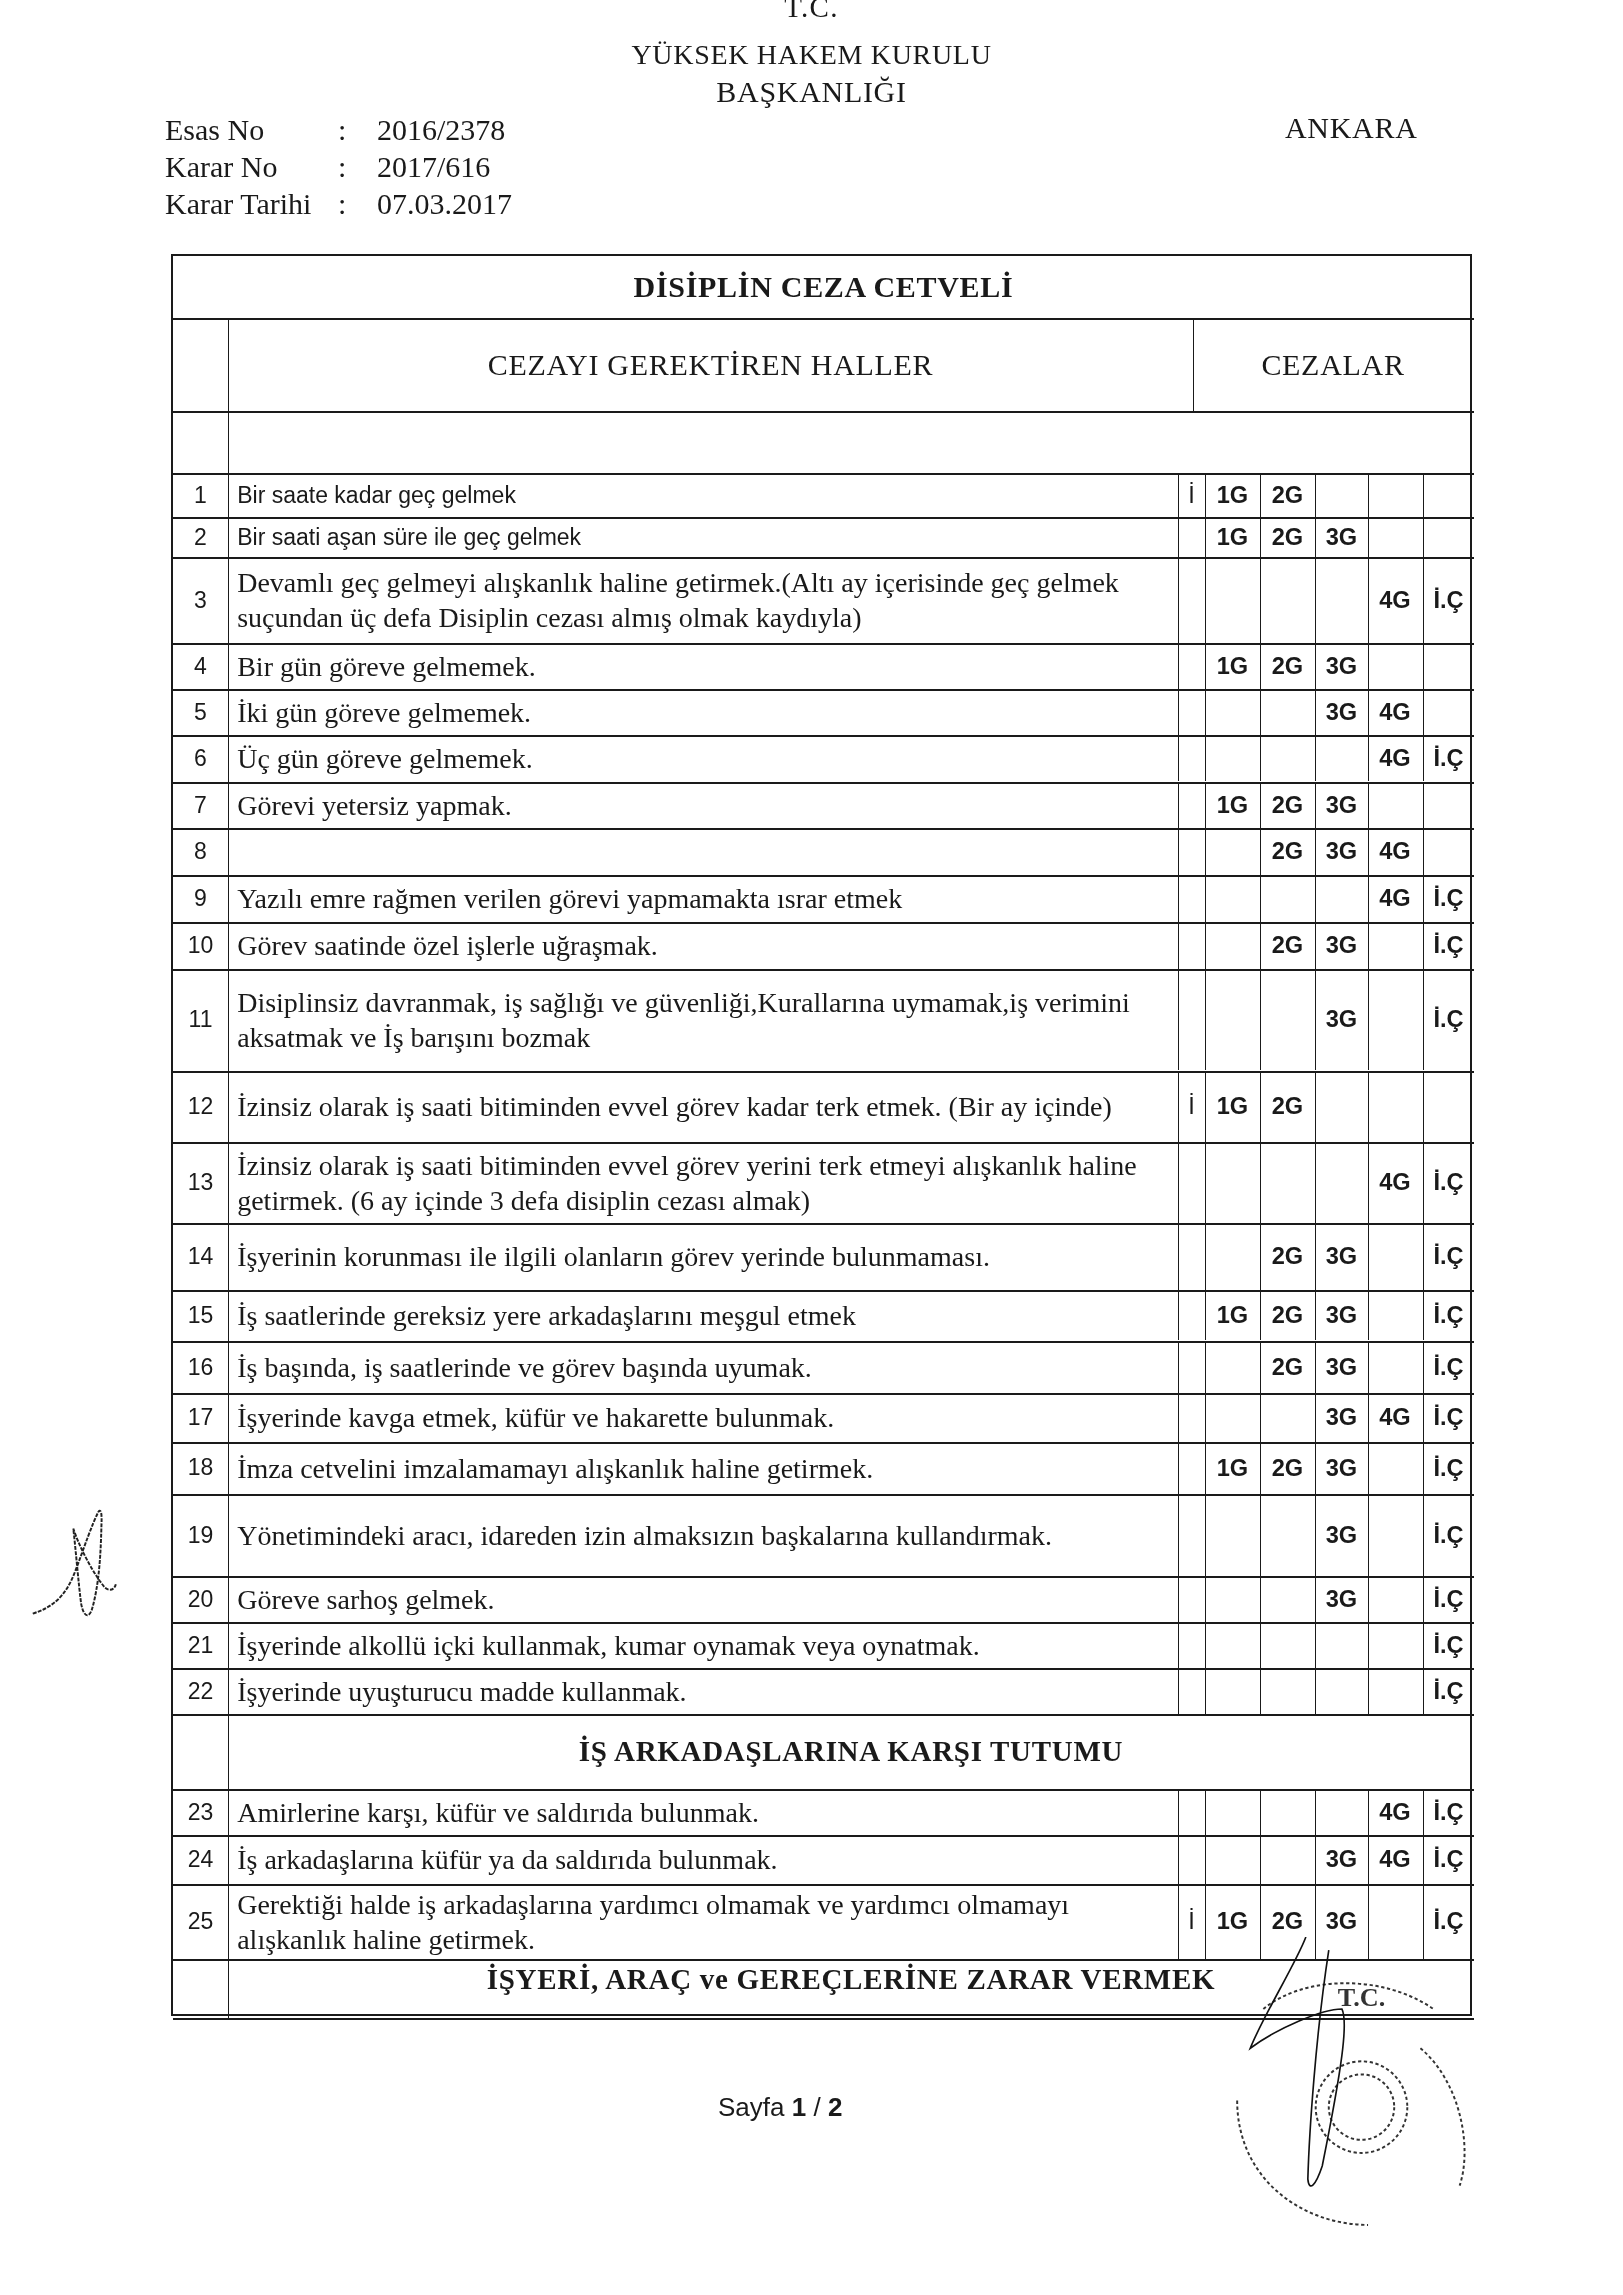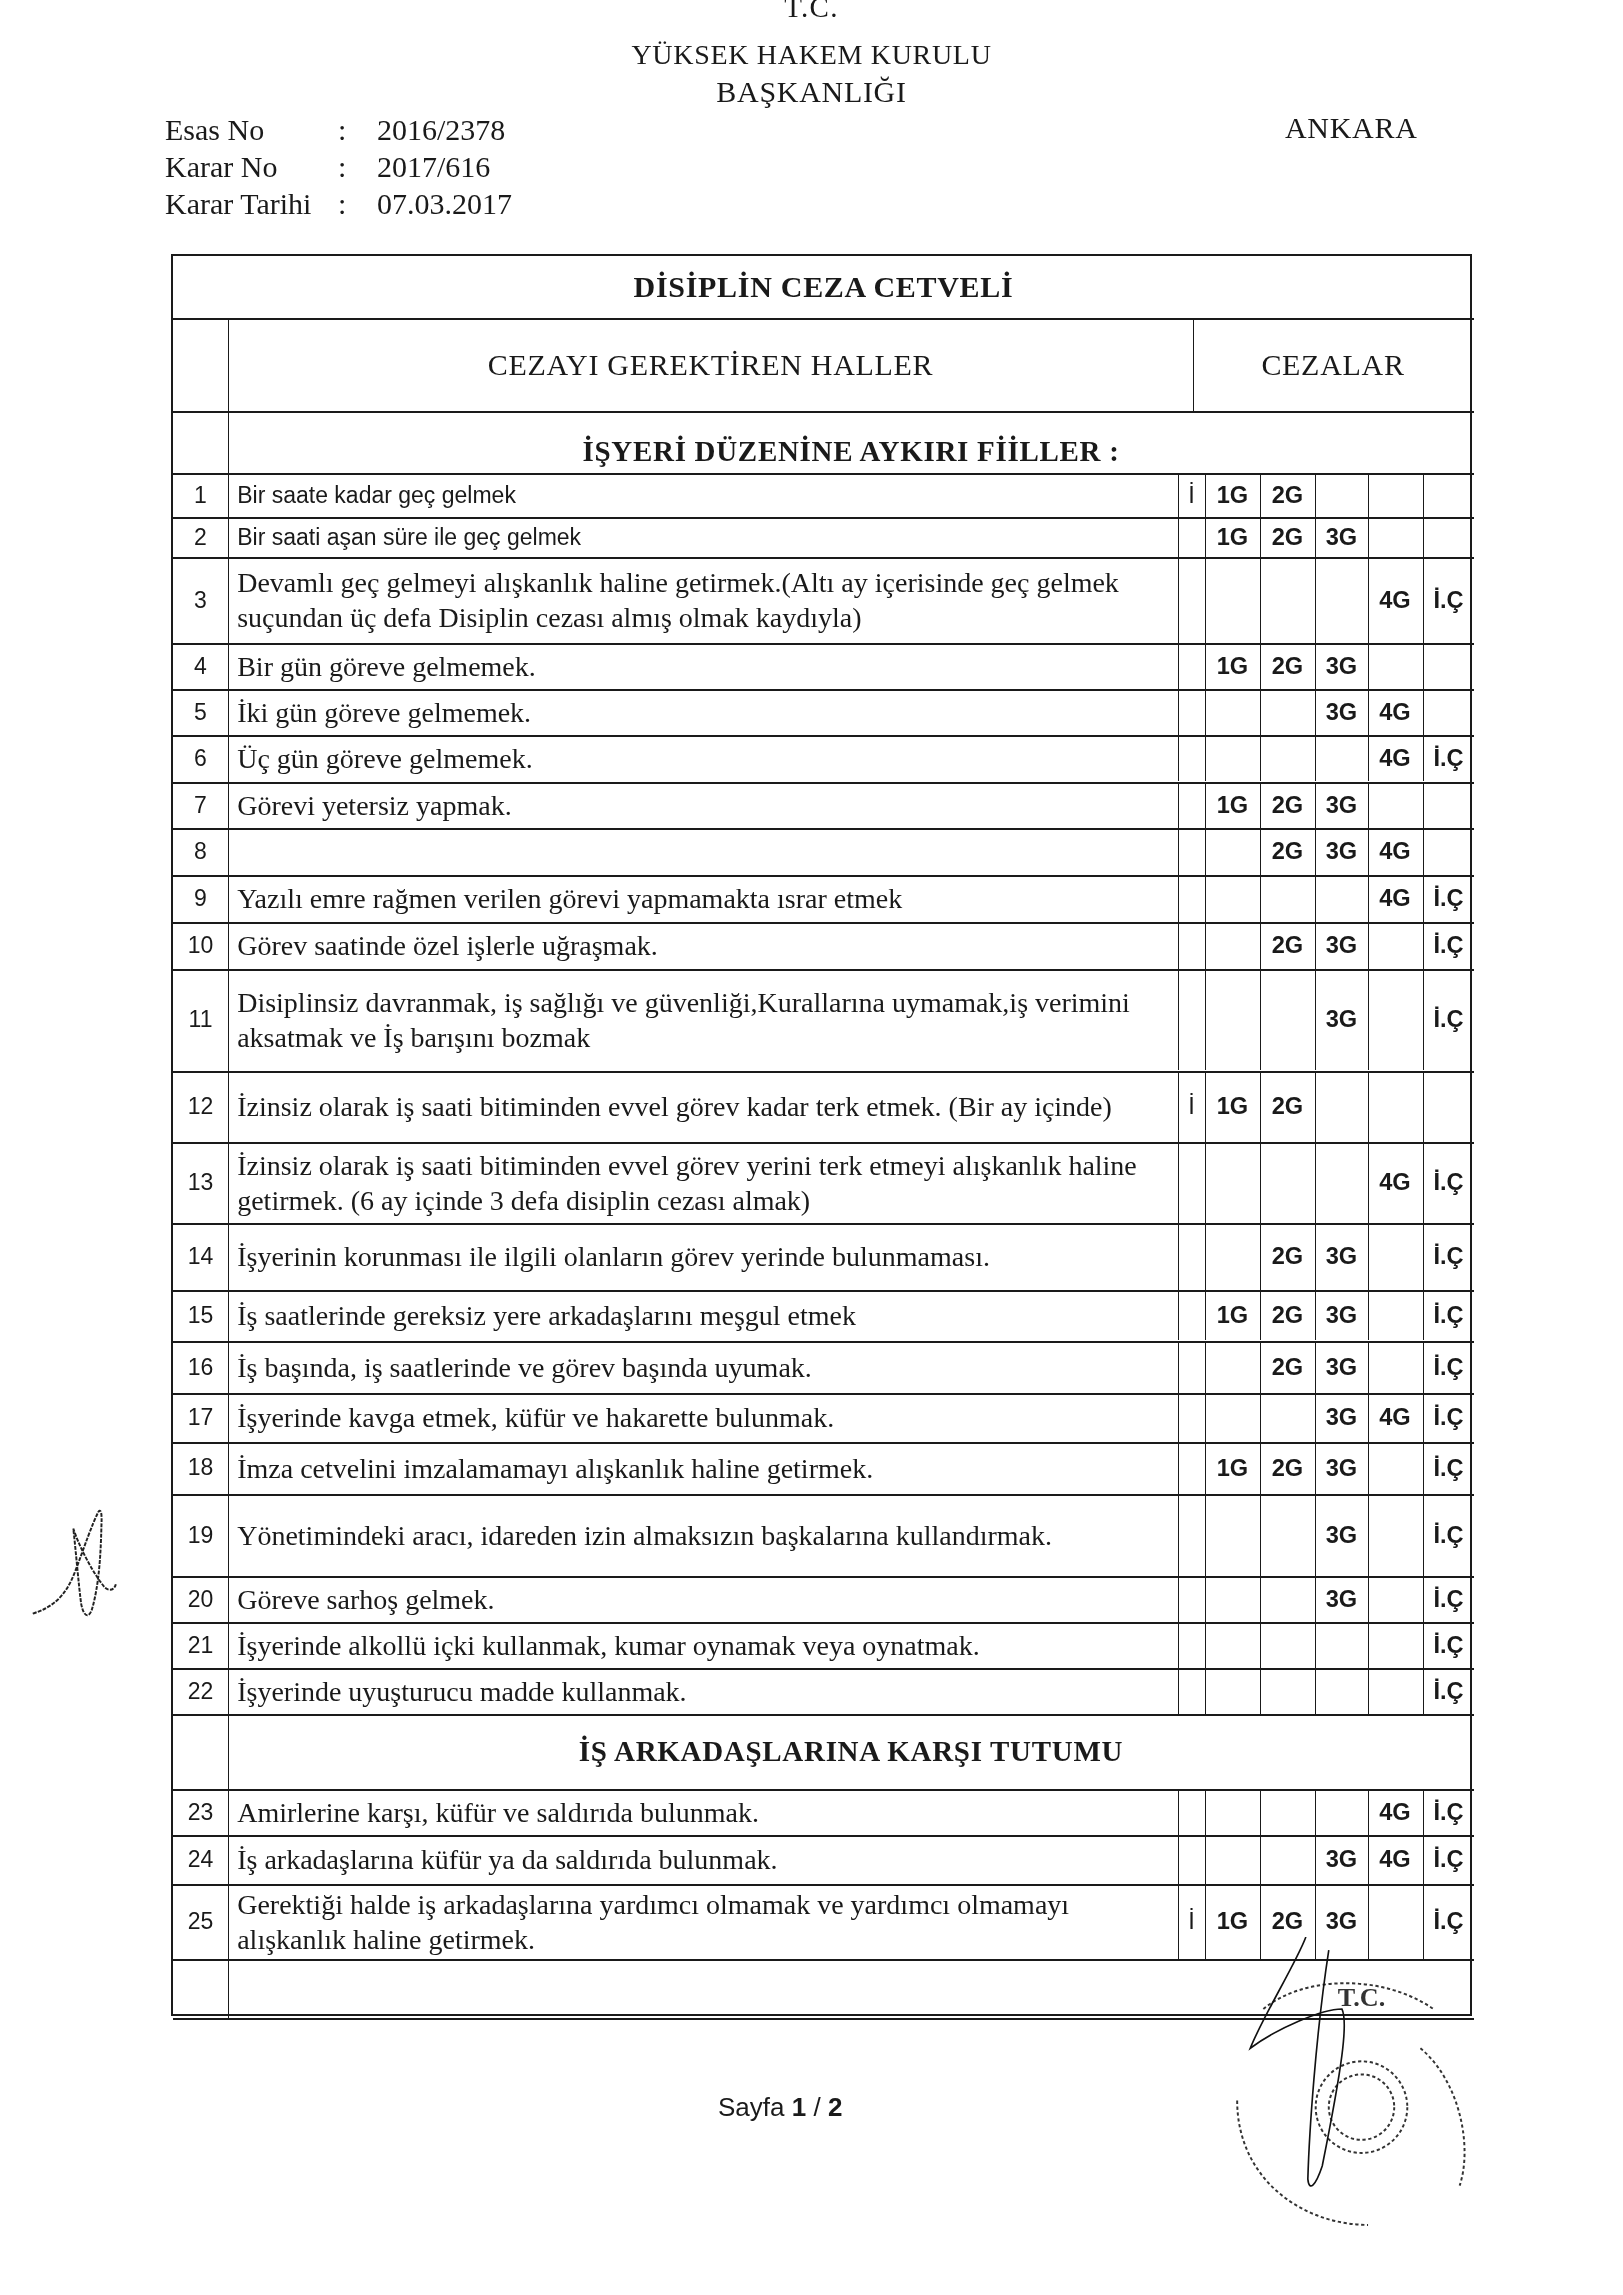--- a/index.html
+++ b/index.html
@@ -62,21 +62,20 @@
 </div>
 
 <div class="tbl" id="tbl">
     <div class="cell title serif" style="left: 0px; width: 1301px; top: 0px; height: 62px;">DİSİPLİN CEZA CETVELİ</div>
     <div class="hline" style="left: 0px; width: 1301px; top: 62px;"></div>
     <div class="vline" style="left: 55px; top: 62px; height: 1700px;"></div>
     <div class="cell hdr serif" style="left: 55px; width: 965px; top: 62px; height: 93px;">CEZAYI GEREKTİREN HALLER</div>
     <div class="vline" style="left: 1020px; top: 62px; height: 93px;"></div>
     <div class="cell hdr serif" style="left: 1020px; width: 280px; top: 62px; height: 93px;">CEZALAR</div>
     <div class="hline" style="left: 0px; width: 1301px; top: 155px;"></div>
-    <div class="cell hdr serif" style="left: 55px; width: 1246px; top: 155px; height: 62px; font-weight: bold; font-size: 29px; align-items: flex-end; padding-bottom: 5.2px;">İŞYERİ DÜZENİNE AYKIRI FİİLLER  :</div>
     <div class="hline" style="left: 0px; width: 1301px; top: 217px;"></div>
     <div class="cell num sans" style="left: 0px; width: 55px; top: 217px; height: 44px;">1</div>
     <div class="cell desc sans sm" style="left: 55px; width: 950px; top: 217px; height: 44px;">Bir saate kadar geç gelmek</div>
     <div class="cell pen sans" style="left: 1005px; width: 27px; top: 217px; height: 44px; font-weight: normal;">İ</div>
     <div class="vline" style="left: 1005px; top: 217px; height: 44px;"></div>
     <div class="cell pen sans" style="left: 1032px; width: 55px; top: 217px; height: 44px;">1G</div>
     <div class="vline" style="left: 1032px; top: 217px; height: 44px;"></div>
     <div class="cell pen sans" style="left: 1087px; width: 55px; top: 217px; height: 44px;">2G</div>
     <div class="vline" style="left: 1087px; top: 217px; height: 44px;"></div>
     <div class="cell pen sans" style="left: 1142px; width: 53px; top: 217px; height: 44px;"></div>
@@ -440,20 +439,21 @@
     <div class="vline" style="left: 1032px; top: 1628px; height: 75px;"></div>
     <div class="cell pen sans" style="left: 1087px; width: 55px; top: 1628px; height: 75px;">2G</div>
     <div class="vline" style="left: 1087px; top: 1628px; height: 75px;"></div>
     <div class="cell pen sans" style="left: 1142px; width: 53px; top: 1628px; height: 75px;">3G</div>
     <div class="vline" style="left: 1142px; top: 1628px; height: 75px;"></div>
     <div class="cell pen sans" style="left: 1195px; width: 54px; top: 1628px; height: 75px;"></div>
     <div class="vline" style="left: 1195px; top: 1628px; height: 75px;"></div>
     <div class="cell pen sans" style="left: 1250px; width: 51px; top: 1628px; height: 75px;">İ.Ç</div>
     <div class="vline" style="left: 1250px; top: 1628px; height: 75px;"></div>
     <div class="hline" style="left: 0px; width: 1301px; top: 1703px;"></div>
+    <div class="cell hdr serif" style="left: 55px; width: 1246px; top: 1703px; height: 59px; font-weight: bold; font-size: 29px; align-items: flex-start; padding-top: 3.9px;">İŞYERİ, ARAÇ ve GEREÇLERİNE  ZARAR VERMEK</div>
     <div class="hline" style="left: 0px; width: 1301px; top: 1762px;"></div>
   </div>
 
 <svg class="sig-left" viewBox="0 0 180 240">
   <path d="M30 215 C60 205, 80 190, 95 150 C110 110, 120 80, 130 60 C134 54, 136 60, 135 80 C134 120, 132 170, 120 210 C115 222, 108 220, 104 200 C100 170, 96 120, 92 85 C100 110, 120 150, 140 175 C148 182, 155 178, 157 170" fill="none" stroke="#222" stroke-width="3" stroke-dasharray="6 2"></path>
 </svg>
 
 <svg class="stamp" viewBox="0 0 420 460">
   <g fill="none" stroke="#333" stroke-width="3" stroke-dasharray="5 4">
     <path d="M60 110 C120 60, 240 55, 320 110"></path>

